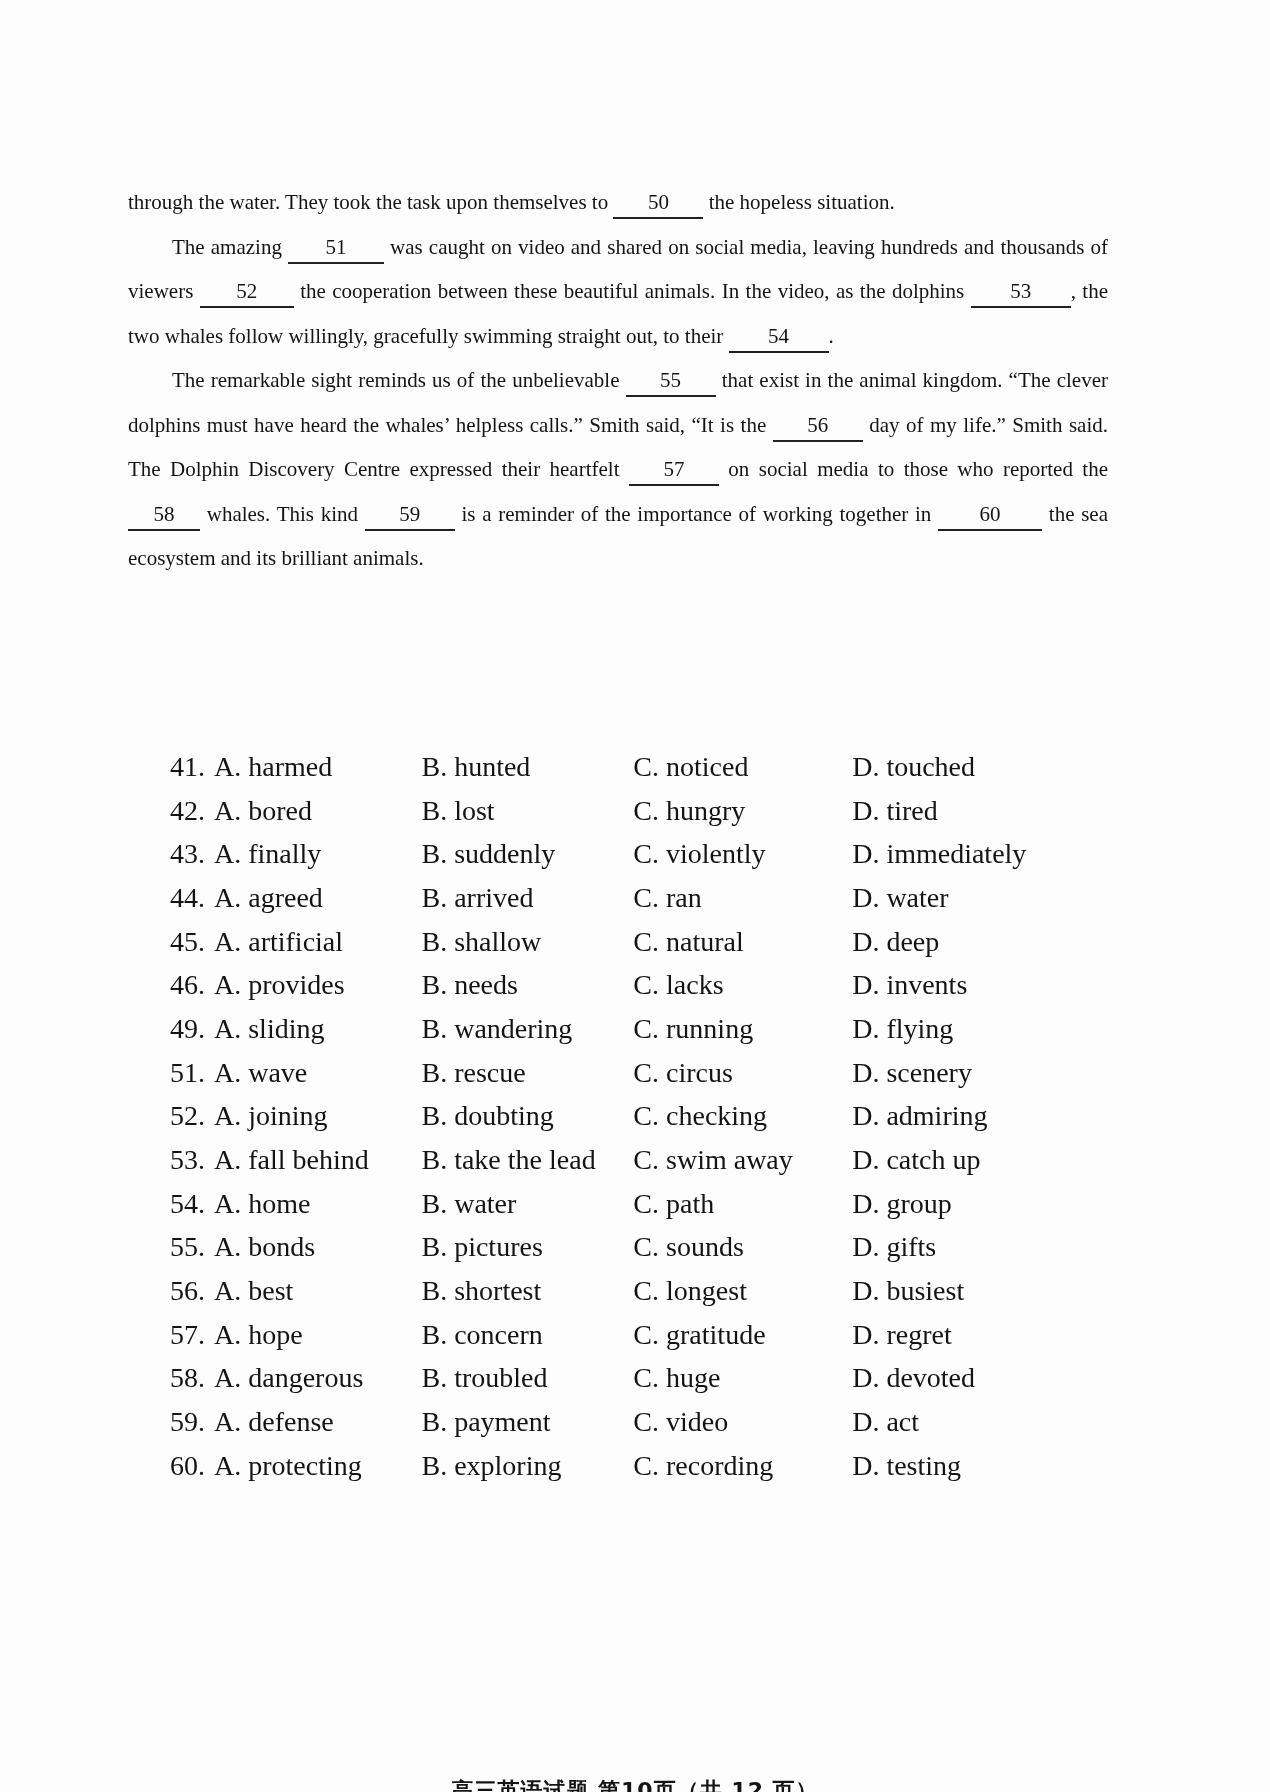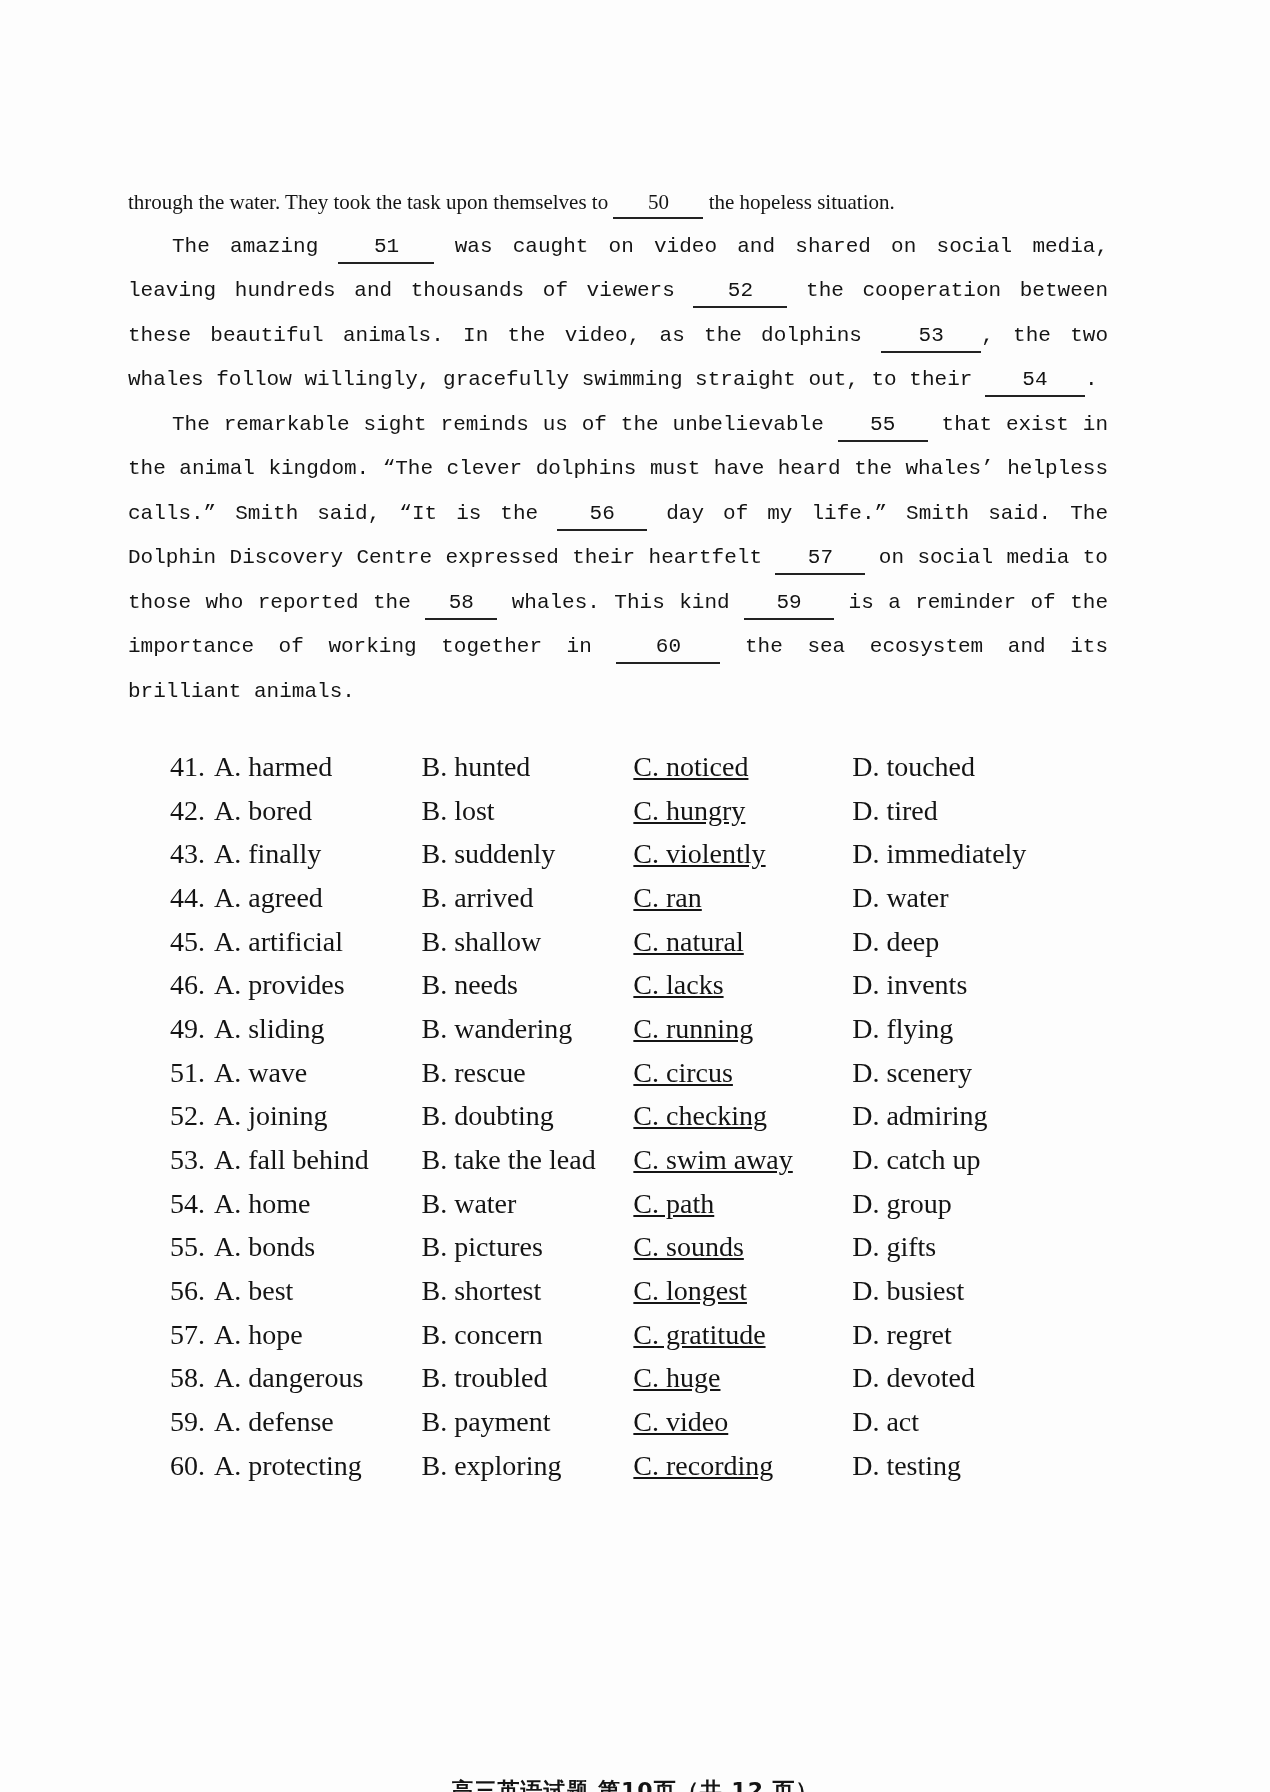--- a/index.html
+++ b/index.html
@@ -6,34 +6,34 @@
   body {
     width: 1270px; height: 1792px; position: relative; overflow: hidden;
     font-family: "Liberation Serif", "DejaVu Serif", serif; color: #141414;
   }
   .page { position: absolute; left: 0; top: 0; width: 1270px; height: 1792px; background: #fdfdfd; }
   .passage {
     position: absolute; left: 128px; top: 180px; width: 980px;
     font-size: 21px; line-height: 44.5px; text-align: justify;
   }
   .para { margin: 0; }
-  .para.indent { text-indent: 44px; font-family: Liberation Mono, monospace; }
+  .para.indent { text-indent: 44px; }
   .blank {
     display: inline-block; border-bottom: 2px solid #222; text-align: center;
     line-height: 30px; text-indent: 0;
   }
   .options {
     position: absolute; left: 170px; top: 745px; width: 900px;
     font-size: 28px;
   }
   .opt-row { display: flex; height: 43.7px; align-items: center; }
   .opt-num { width: 44px; display: inline-block; }
   .col-a { width: 254px; display: flex; }
   .col-b { width: 214px; }
-  .col-c { width: 221px; text-decoration: underline; }
+  .col-c { width: 221px; }
   .col-d { width: 220px; }
   .footer {
     position: absolute; left: 0; width: 1270px; top: 1776px; text-align: center;
     font-family: "DejaVu Sans", sans-serif; font-size: 22px; font-weight: bold; letter-spacing: 1px;
   }
 </style>
 </head>
 <body>
 
 <div class="page">

